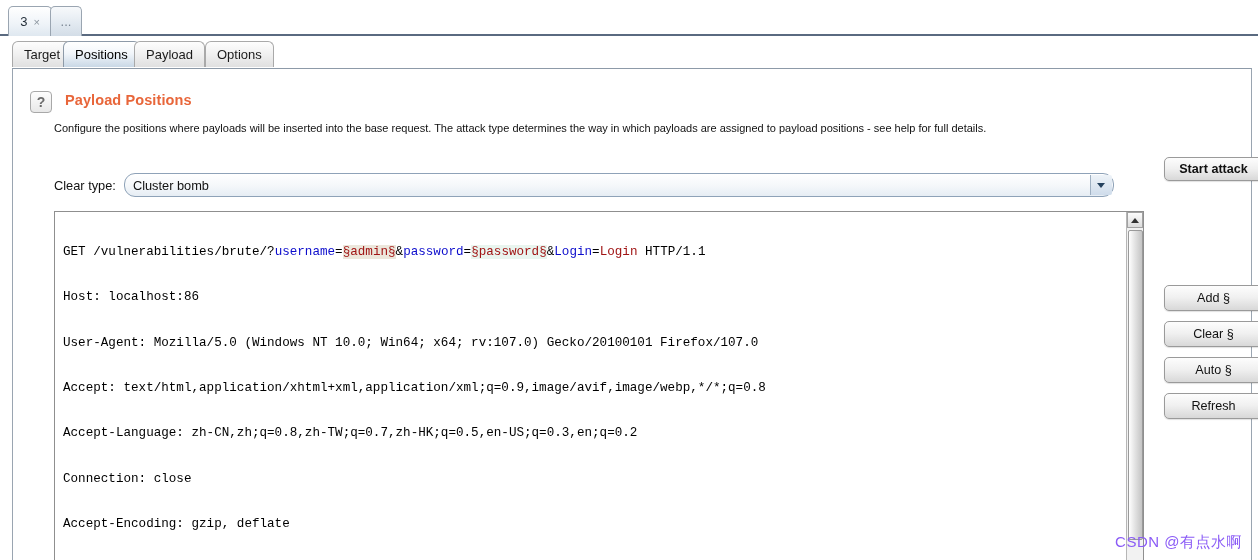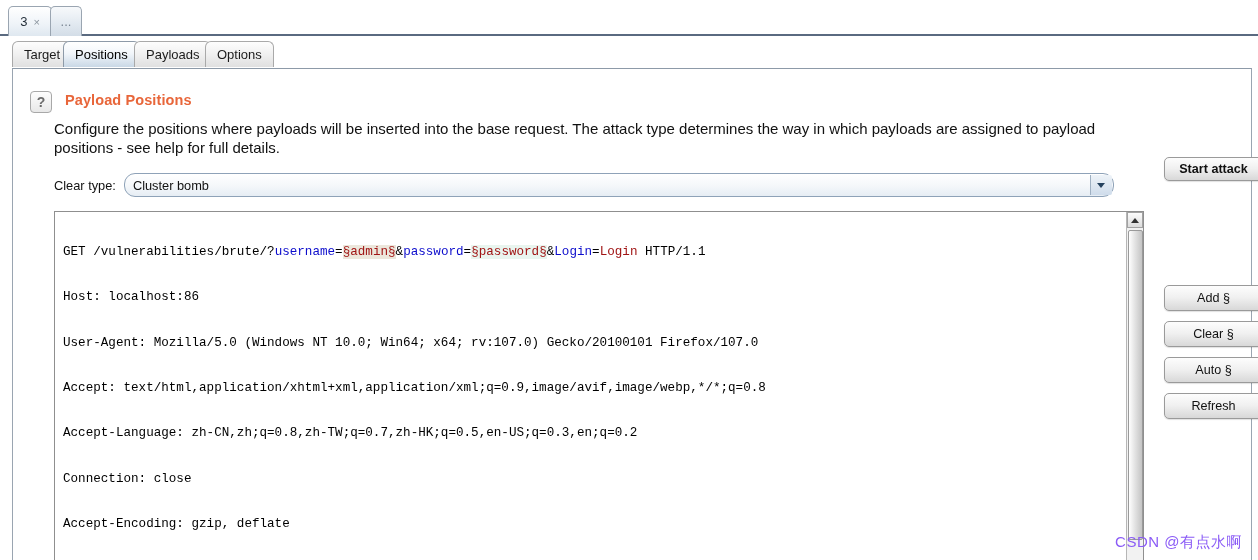--- a/index.html
+++ b/index.html
@@ -82,21 +82,21 @@
     font-size: 14px; font-weight: bold;
     display: flex; align-items: center; justify-content: center;
   }
   .panel-title {
     position: absolute; left: 52px; top: 23px;
     font-size: 14.5px; font-weight: bold; color: #e8663a;
     letter-spacing: .1px;
   }
   .panel-desc {
     position: absolute; left: 41px; top: 50px; width: 1085px;
-    font-size: 15px; color: #111; line-height: 19px;
+    font-size: 11px; color: #111; line-height: 19px;
   }
 
   .attack-type-row {
     position: absolute; left: 41px; top: 104px;
     width: 1100px; height: 24px;
     display: flex; align-items: center;
   }
   .attack-type-label {
     font-size: 12.8px; color: #111; margin-right: 8px;
   }
@@ -216,21 +216,21 @@
 </div>
 
 <div class="subtabs">
   <div class="subtab" id="subtab-target">
     <span>Target</span>
   </div>
   <div class="subtab active" id="subtab-positions">
     <span>Positions</span>
   </div>
   <div class="subtab" id="subtab-payloads">
-    <span>Payloads</span>
+    <span>Payload</span>
   </div>
   <div class="subtab" id="subtab-options">
     <span>Options</span>
   </div>
 </div>
 
 <div class="panel">
 
   <div class="help-icon">?</div>
 

